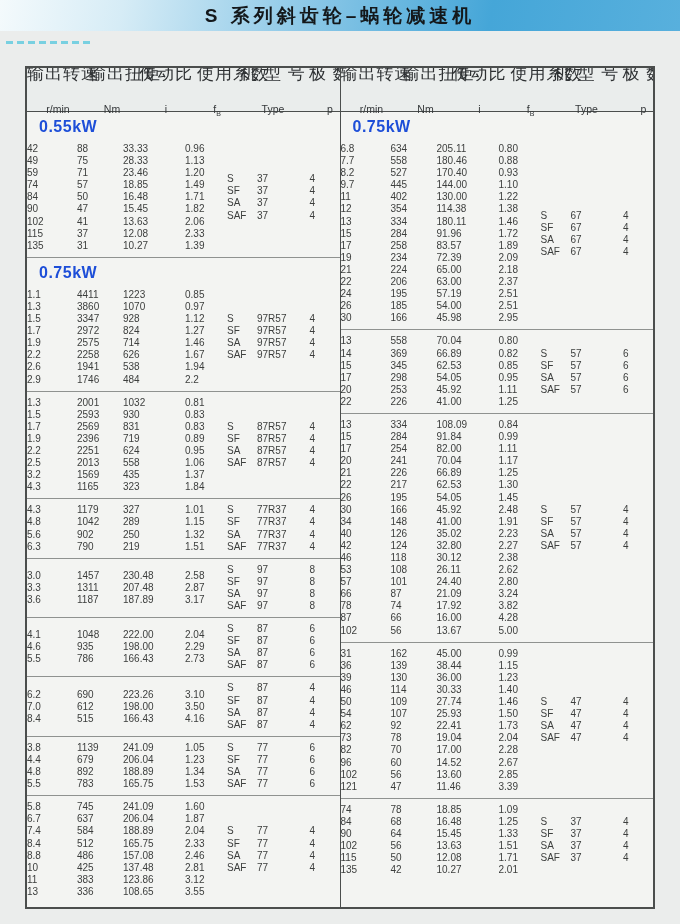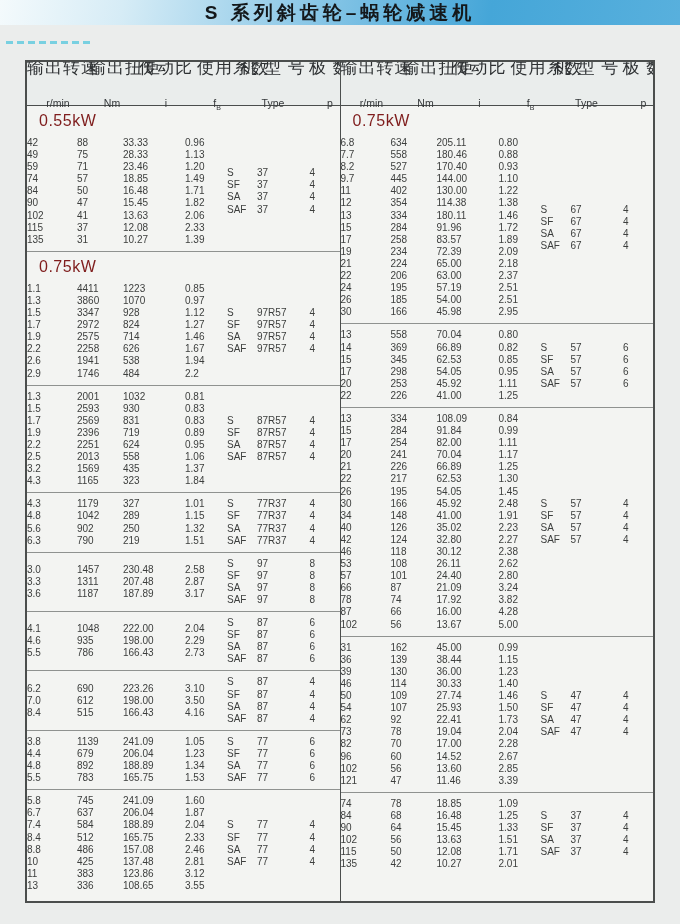--- a/index.html
+++ b/index.html
@@ -2,21 +2,21 @@
 <html><head>
 <meta charset="utf-8">
 <style>
   html,body{margin:0;padding:0}
   body{
     width:680px;height:924px;overflow:hidden;position:relative;
     background:#ebedec;
     font-family:"Liberation Sans","DejaVu Sans",sans-serif;
   }
   .banner{
-    height:25px;width:100%;
+    height:31px;width:100%;
     background:linear-gradient(100deg,#f4fafc 0%,#d6ecf6 18%,#8cc8e7 45%,#45a6d8 72%,#58b0dd 100%);
     display:flex;align-items:center;justify-content:center;
   }
   .banner h1{
     margin:0;font-size:19px;font-weight:bold;color:#14181b;letter-spacing:4px;
   }
   .watermark{
     position:absolute;left:6px;top:41px;width:88px;height:3px;opacity:.8;
     background:repeating-linear-gradient(to right,#5cc9de 0 7px,transparent 7px 11px);
   }
@@ -34,21 +34,21 @@
     align-content:center;
   }
   .hc{text-align:center}
   .hl{display:block;font-size:17px;color:#2e3133;letter-spacing:1px;white-space:nowrap}
   .hu{display:block;font-size:10.5px;color:#35383a;margin-top:18px}
   .hu sub{font-size:7px}
   .tbody{flex:1;display:flex;flex-direction:column;overflow:hidden}
   .group + .group{border-top:1px solid #8f9290}
   .group:last-child{flex:1}
   .power{
-    font-size:16px;font-weight:normal;color:#7f1d1d;
+    font-size:16px;font-weight:bold;color:#1d4ed8;
     padding:6px 0 2px 12px;letter-spacing:.5px;
   }
   .block{display:flex;align-items:center;padding:5px 0}
   .rows{flex:none;width:200px;}
   .row{display:grid;grid-template-columns:50px 46px 62px 42px;line-height:12.1px}
   .c{font-size:10px;color:#3c3e3d;white-space:nowrap}
   .types{flex:1;display:flex;flex-direction:column;justify-content:center;padding-right:6px;min-width:0}
   .tline{display:grid;grid-template-columns:30px 1fr 24px;line-height:12.1px}
   .tp,.ts,.pp{font-size:10px;color:#3c3e3d;white-space:nowrap}
 </style>

